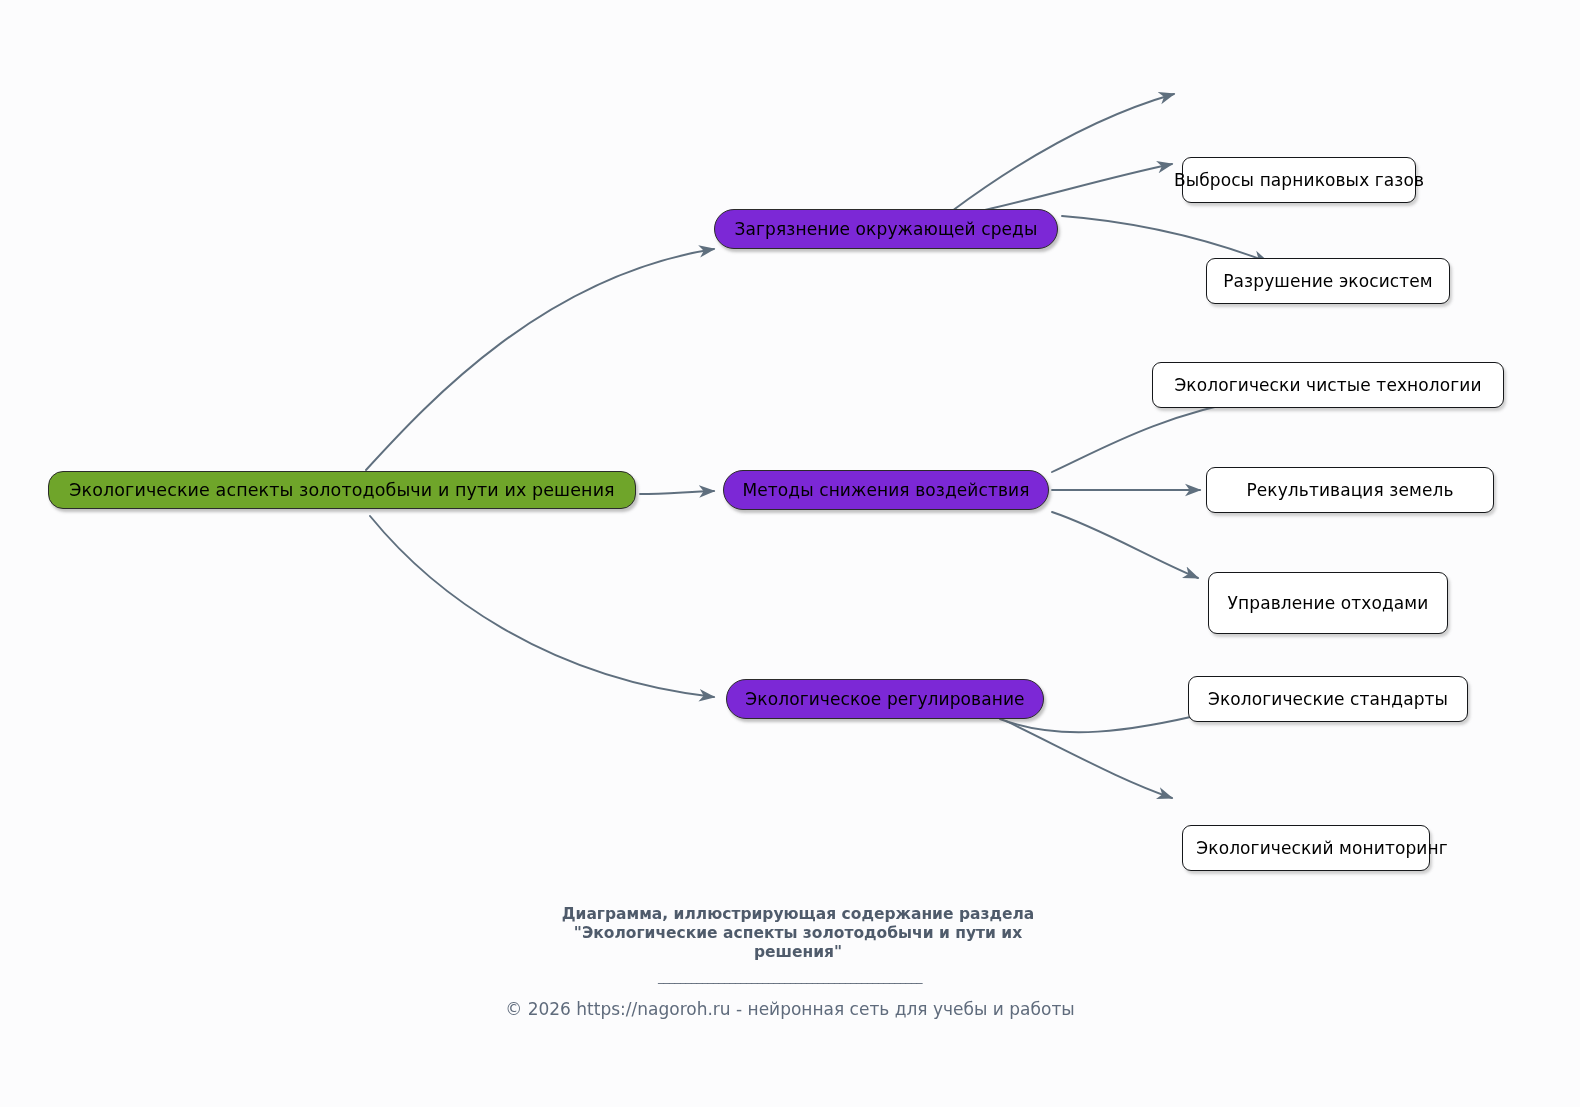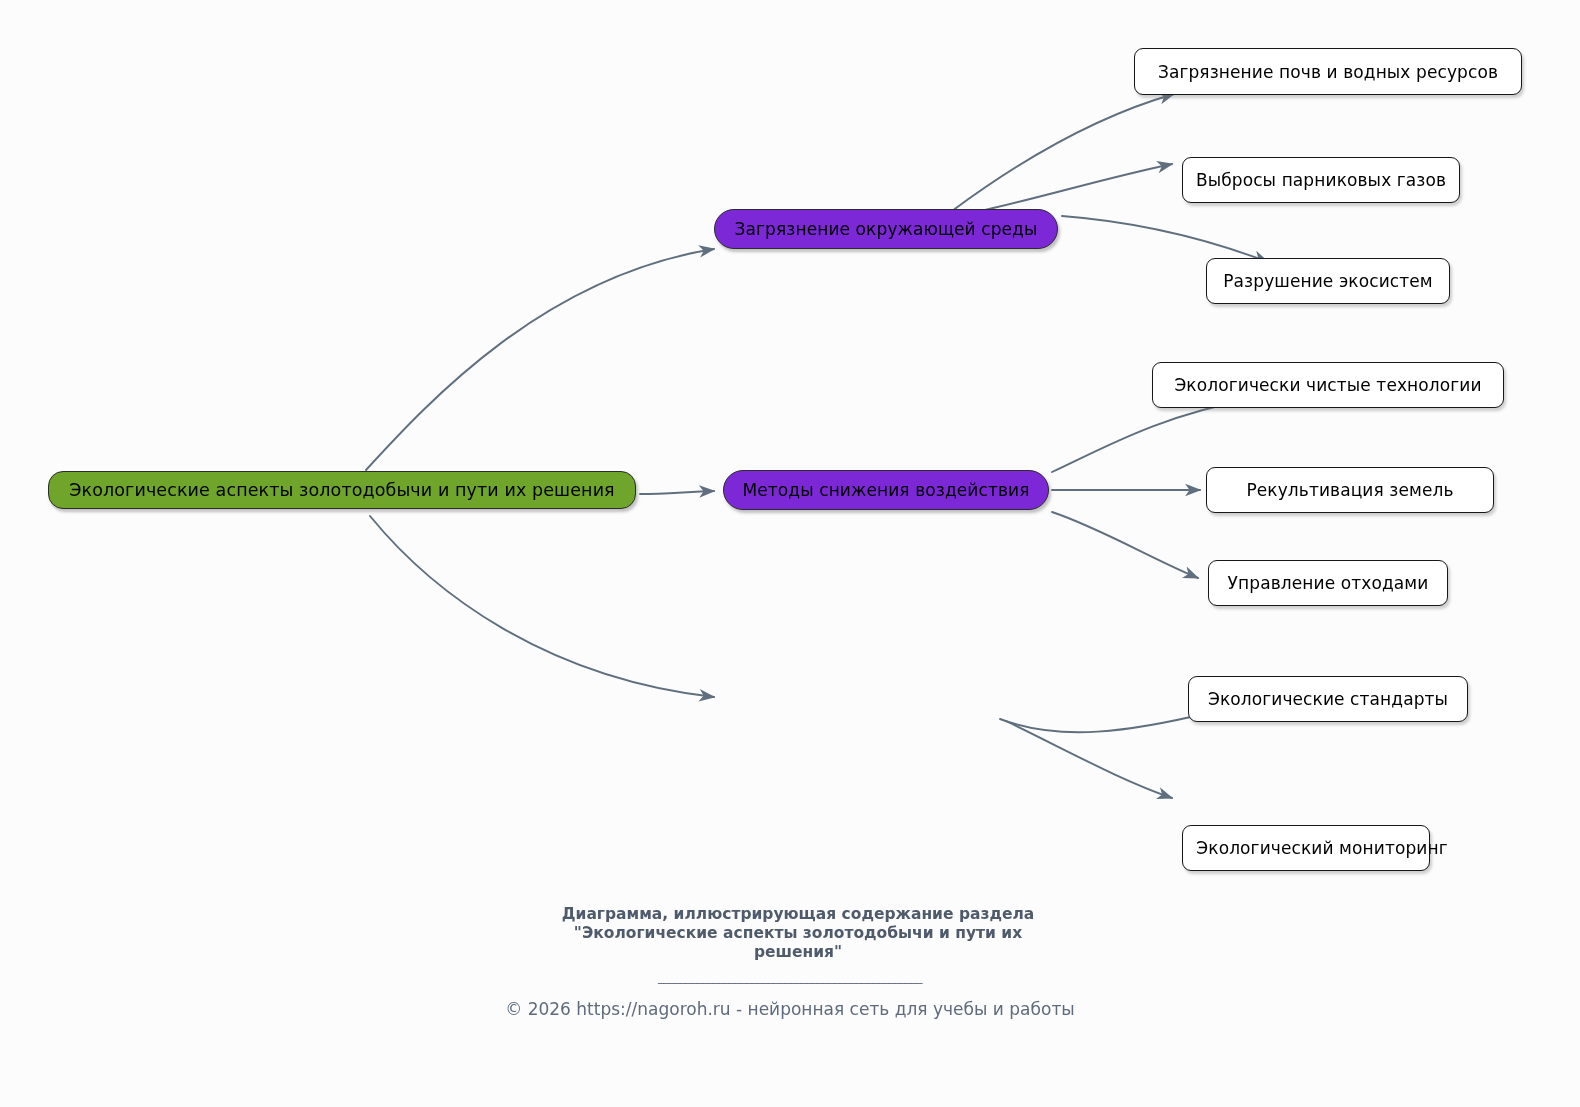--- a/index.html
+++ b/index.html
@@ -139,42 +139,42 @@
   </div>
 
   <div class="node node-branch" style="left:714px; top:209px; width:344px; height:40px;">
     <span>Загрязнение окружающей среды</span>
   </div>
 
   <div class="node node-branch" style="left:723px; top:470px; width:326px; height:40px;">
     <span>Методы снижения воздействия</span>
   </div>
 
-
-  <div class="node node-leaf" style="left:1134px; top:48px; width:388px; height:47px;">
-    <span>Загрязнение почв и водных ресурсов</span>
+  <div class="node node-branch" style="left:726px; top:679px; width:318px; height:40px;">
+    <span>Экологическое регулирование</span>
   </div>
 
-  <div class="node node-leaf" style="left:1182px; top:157px; width:278px; height:46px;">
+
+  <div class="node node-leaf" style="left:1182px; top:157px; width:234px; height:46px;">
     <span>Выбросы парниковых газов</span>
   </div>
 
   <div class="node node-leaf" style="left:1206px; top:258px; width:244px; height:46px;">
     <span>Разрушение экосистем</span>
   </div>
 
   <div class="node node-leaf" style="left:1152px; top:362px; width:352px; height:46px;">
     <span>Экологически чистые технологии</span>
   </div>
 
   <div class="node node-leaf" style="left:1206px; top:467px; width:288px; height:46px;">
     <span>Рекультивация земель</span>
   </div>
 
-  <div class="node node-leaf" style="left:1208px; top:560px; width:240px; height:46px;">
+  <div class="node node-leaf" style="left:1208px; top:572px; width:240px; height:62px;">
     <span>Управление отходами</span>
   </div>
 
   <div class="node node-leaf" style="left:1188px; top:676px; width:280px; height:46px;">
     <span>Экологические стандарты</span>
   </div>
 
   <div class="node node-leaf" style="left:1182px; top:825px; width:248px; height:46px;padding-left:46px;">
     <span>Экологический мониторинг</span>
   </div>

